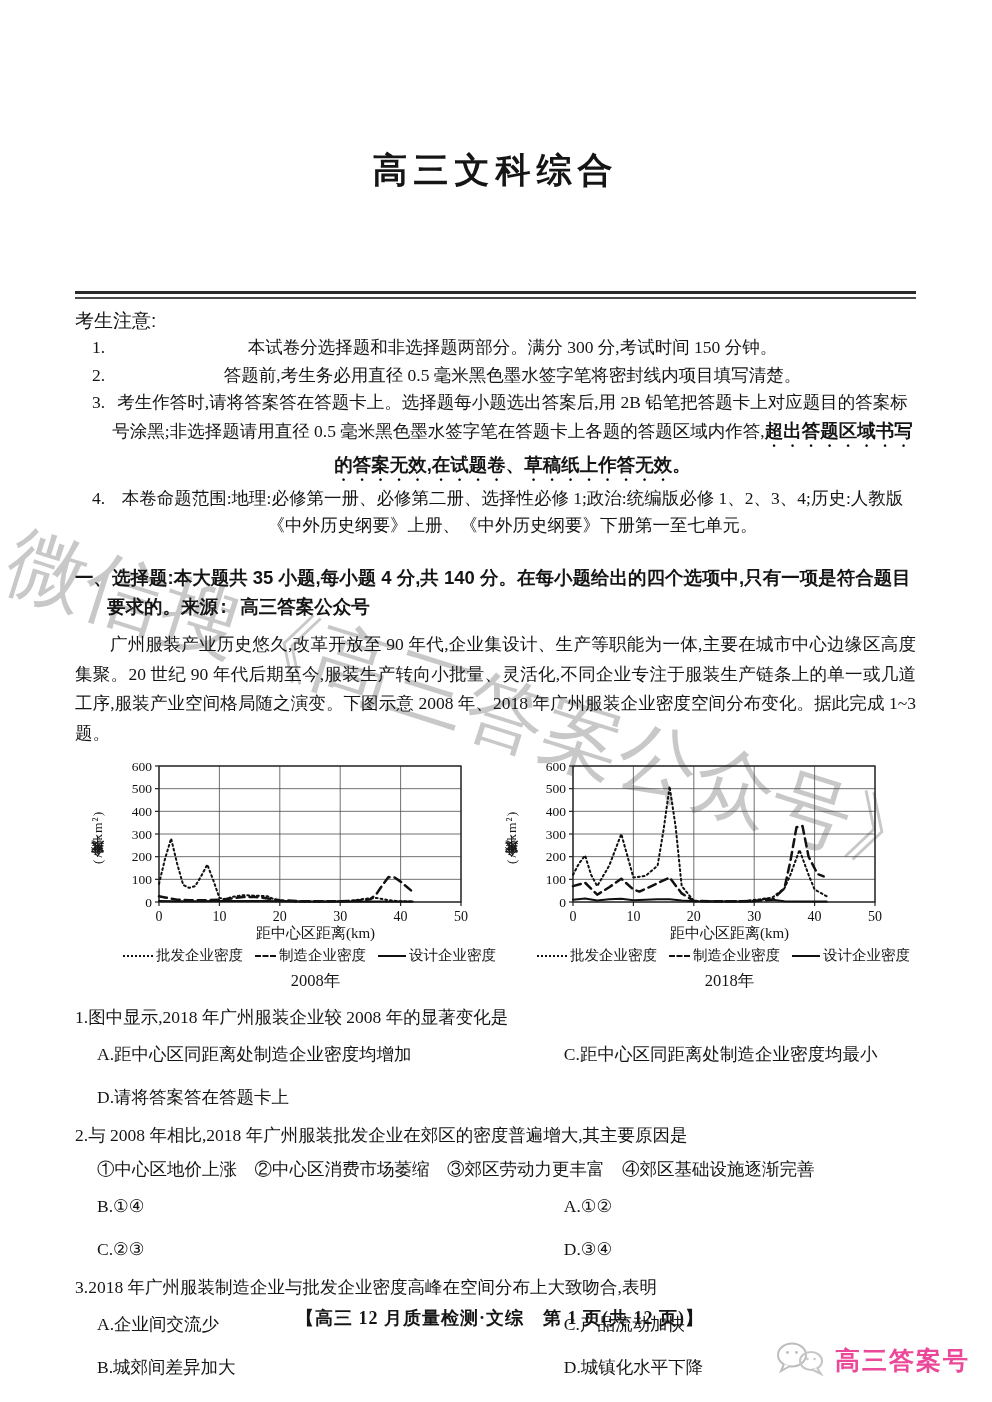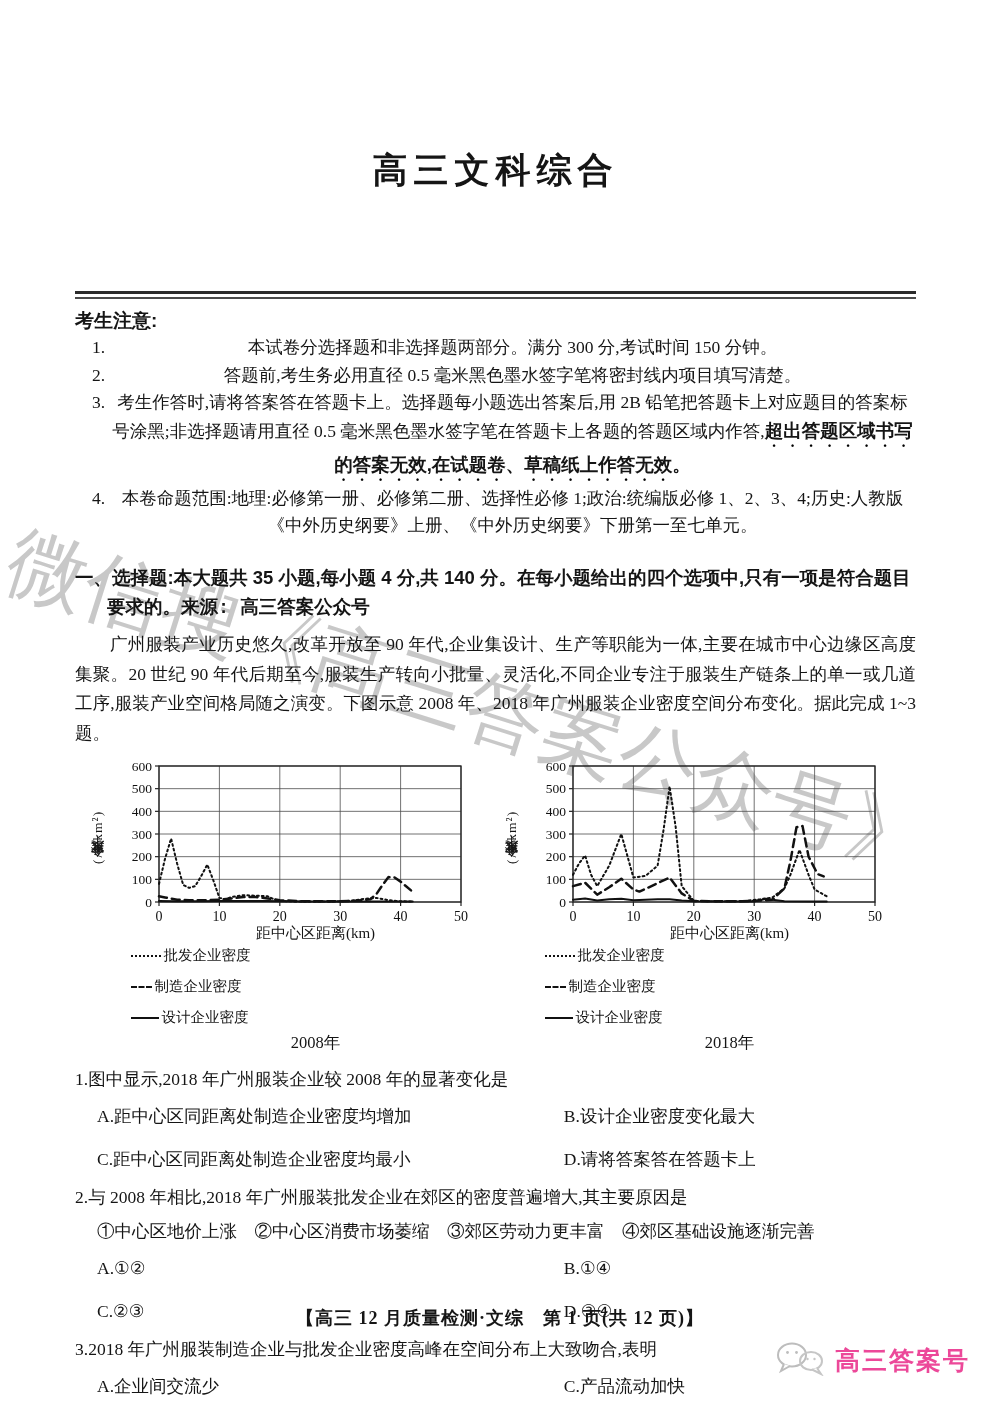--- a/index.html
+++ b/index.html
@@ -2,38 +2,38 @@
 <html><head>
 <meta charset="utf-8">
 <style>
   html,body{margin:0;padding:0;background:#e8e8e8;}
   .page{position:relative;width:992px;height:1402px;background:#fff;margin:0 auto;
         font-family:"Liberation Serif","DejaVu Serif",serif;color:#151515;overflow:hidden;}
   .content{position:absolute;left:75px;top:0;width:841px;}
   .title{margin:148px 0 0 0;text-align:center;font-size:35px;font-weight:700;letter-spacing:6px;line-height:46px;}
   .rule{margin-top:97px;height:3px;border-top:3px solid #2b2b2b;border-bottom:2px solid #4a4a4a;}
   .notice-heading{margin-top:9px;font-family:"Liberation Sans","DejaVu Sans",sans-serif;
-        font-weight:700;font-size:19px;line-height:26px;}
+        font-weight:400;font-size:19px;line-height:26px;}
   .notice-item{display:flex;font-size:17.5px;line-height:27.6px;}
   .notice-item .num{flex:0 0 30px;text-align:right;padding-right:4px;}
   .notice-item .body{flex:1;text-align:center;}
   .em-strong{font-family:"Liberation Sans","DejaVu Sans",sans-serif;font-weight:700;font-size:18.5px;
         -webkit-text-emphasis:filled dot #000;-webkit-text-emphasis-position:under right;
         text-emphasis:filled dot #000;text-emphasis-position:under right;}
   .section-heading{margin-top:23px;font-family:"Liberation Sans","DejaVu Sans",sans-serif;
         font-weight:700;font-size:18.5px;line-height:29.5px;padding-left:32px;text-indent:-32px;}
   .source{text-decoration:none;font-family:Liberation Mono, monospace;}
   .passage{margin:6px 0 0 0;font-size:17.5px;line-height:29.6px;text-align:justify;text-indent:2em;}
   .charts{display:flex;justify-content:center;gap:14px;margin-top:8px;}
   .chart{margin:0;position:relative;width:400px;padding-left:24px;box-sizing:border-box;}
   .ylabel{position:absolute;left:0;top:4px;height:158px;writing-mode:vertical-rl;transform:rotate(180deg);
         display:flex;align-items:center;justify-content:center;font-size:13.5px;letter-spacing:1px;}
   svg.plot{display:block;}
   .xlabel{text-align:center;font-size:15px;line-height:18px;margin-top:-2px;margin-left:30px;}
-  .legend{display:flex;justify-content:center;gap:12px;margin-top:4px;margin-left:18px;font-size:14.5px;white-space:nowrap;flex-direction:column;}
+  .legend{display:flex;justify-content:center;gap:12px;margin-top:4px;margin-left:18px;font-size:14.5px;white-space:nowrap;}
   .legend .li{display:inline-flex;align-items:center;gap:3px;}
   .sym{display:inline-block;vertical-align:middle;}
   .sym.dotted{width:30px;border-top:2.4px dotted #111;}
   .sym.dashed{width:21px;border-top:2.6px dashed #111;}
   .sym.solid{width:28px;border-top:2.6px solid #111;}
   .chart-caption{text-align:center;font-size:16.5px;margin-top:5px;margin-left:30px;}
   .questions{margin-top:10px;}
   .q-stem{font-size:17.5px;line-height:30px;padding-left:22px;text-indent:-22px;}
   .q-sub{font-size:17.5px;line-height:30px;padding-left:22px;margin-top:4px;}
   .opts{display:grid;grid-template-columns:57% 43%;padding-left:22px;margin:7px 0 8px 0;row-gap:13px;
@@ -221,32 +221,31 @@
       </figure>
 
     </div>
 
     <div class="questions">
 
       <div class="q">
         <div class="q-stem">1.图中显示,2018 年广州服装企业较 2008 年的显著变化是</div>
         <div class="opts">
           <div class="opt">A.距中心区同距离处制造企业密度均增加</div>
-          <div class="opt">B.设计企业密度变化最大</div>
           <div class="opt">C.距中心区同距离处制造企业密度均最小</div>
           <div class="opt">D.请将答案答在答题卡上</div>
         </div>
       </div>
 
       <div class="q">
         <div class="q-stem">2.与 2008 年相比,2018 年广州服装批发企业在郊区的密度普遍增大,其主要原因是</div>
         <div class="q-sub">①中心区地价上涨　②中心区消费市场萎缩　③郊区劳动力更丰富　④郊区基础设施逐渐完善</div>
         <div class="opts">
+          <div class="opt">B.①④</div>
           <div class="opt">A.①②</div>
-          <div class="opt">B.①④</div>
           <div class="opt">C.②③</div>
           <div class="opt">D.③④</div>
         </div>
       </div>
 
       <div class="q">
         <div class="q-stem">3.2018 年广州服装制造企业与批发企业密度高峰在空间分布上大致吻合,表明</div>
         <div class="opts">
           <div class="opt">A.企业间交流少</div>
           <div class="opt">C.产品流动加快</div>

